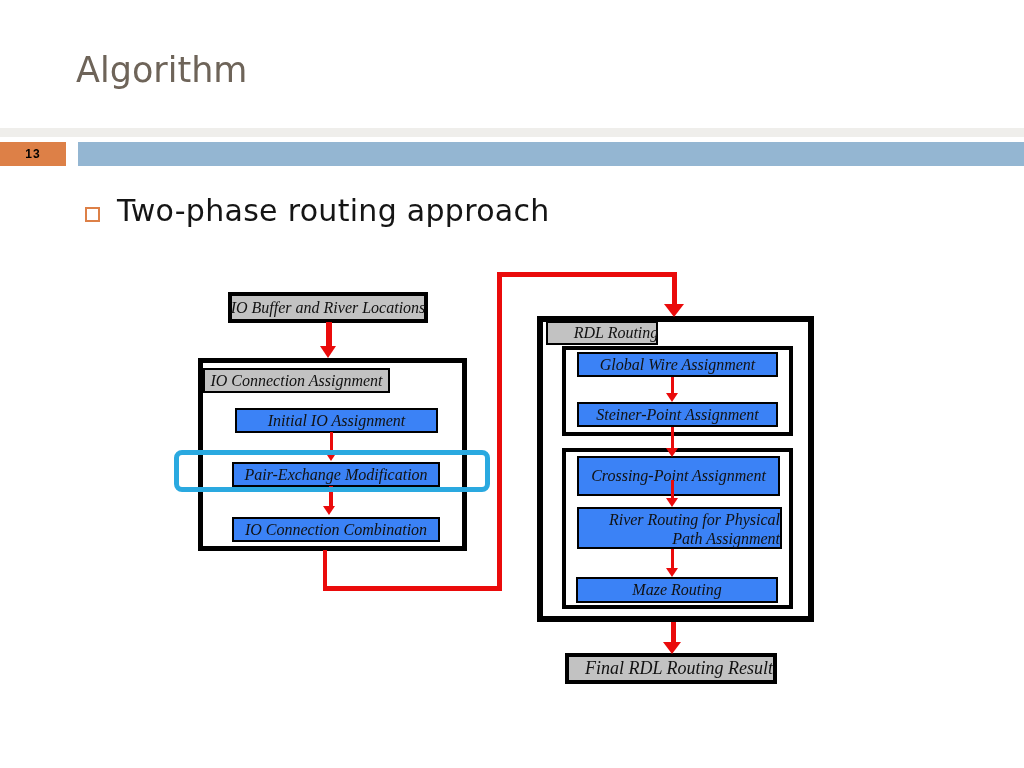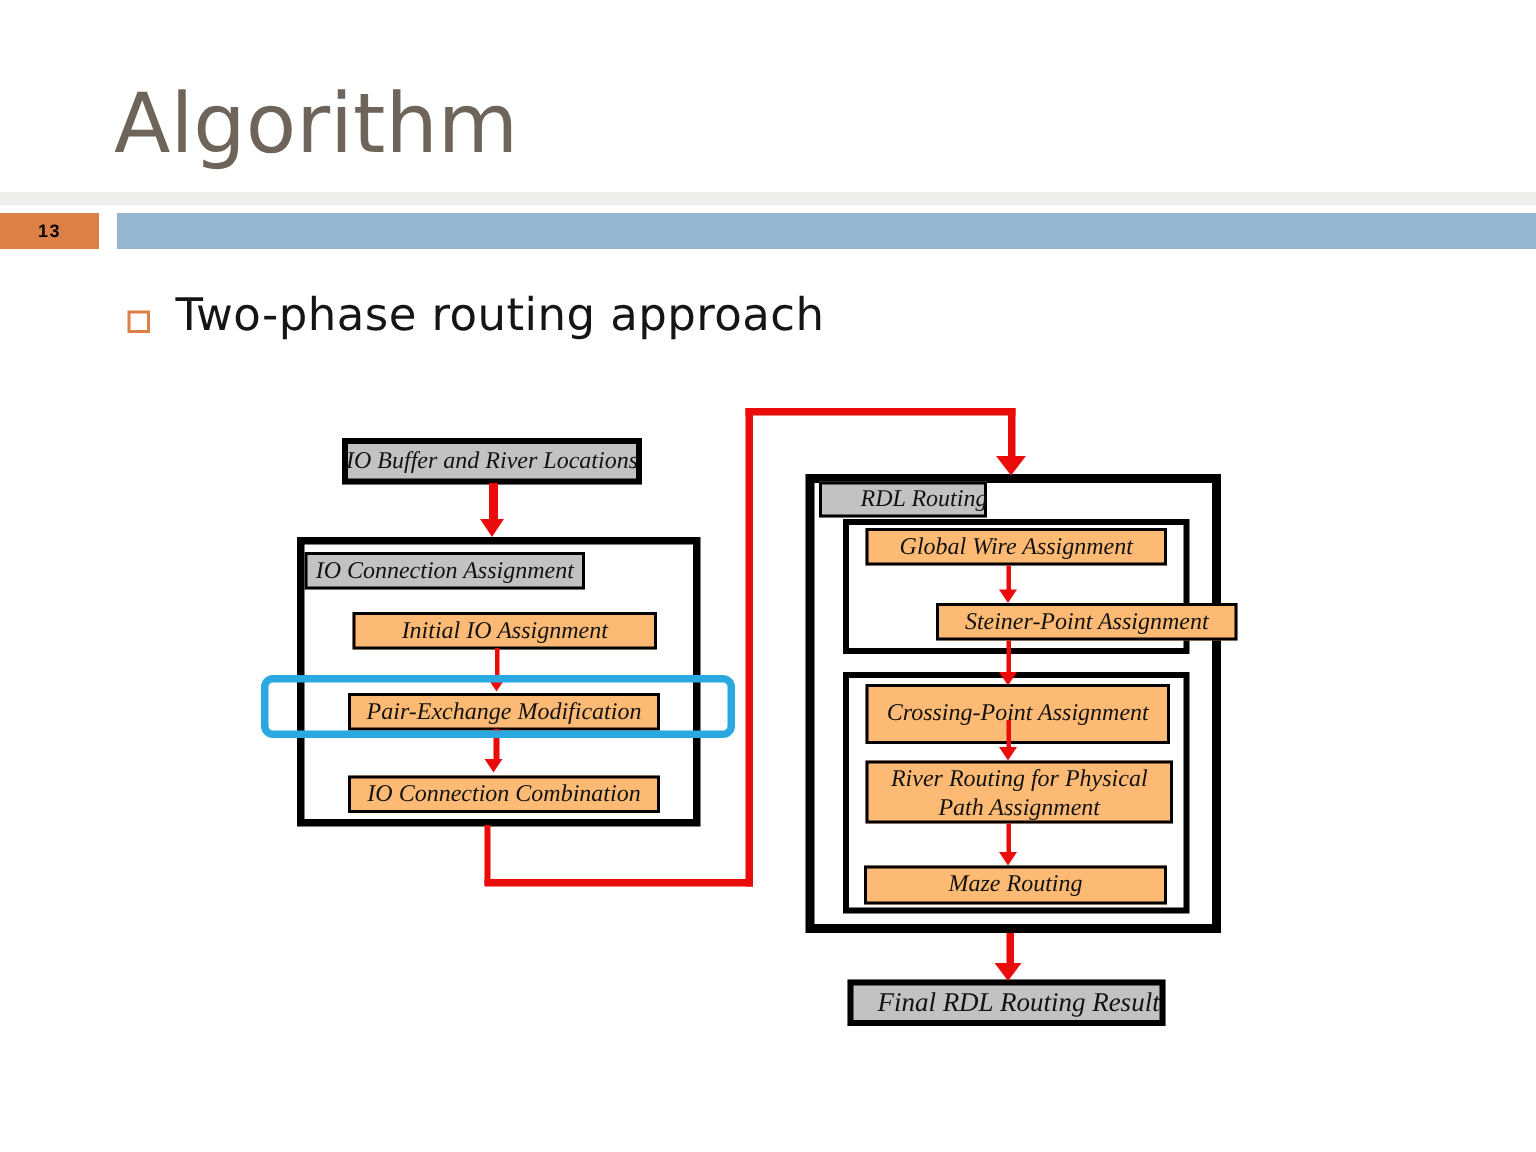--- a/index.html
+++ b/index.html
@@ -5,59 +5,59 @@
   * { margin:0; padding:0; box-sizing:border-box; }
   html,body { background:#ffffff; }
   #slide {
     position:relative; width:1024px; height:768px; background:#ffffff;
     overflow:hidden; font-family:"Liberation Sans", sans-serif;
   }
   
   .title {
     position:absolute; left:76px; top:50px;
     font-family:"DejaVu Sans","Liberation Sans",sans-serif;
-    font-size:55px; font-weight:400; color:#6E6459; letter-spacing:0px;
+    font-size:35px; font-weight:400; color:#6E6459; letter-spacing:0px;
   }
   .rule-band { position:absolute; left:0; top:128px; width:1024px; height:9px; background:#efeeeb; }
   .page-badge {
     position:absolute; left:0; top:142px; width:66px; height:24px; background:#DD8047;
     color:#000000; font-size:12px; font-weight:bold; letter-spacing:1px;
     display:flex; align-items:center; justify-content:center;
   }
   .blue-band { position:absolute; left:78px; top:142px; width:946px; height:24px; background:#94B6D2; }
   .bullet-square {
     position:absolute; left:85px; top:207px; width:15px; height:15px;
     border:2px solid #DD8047; background:#ffffff;
   }
   .bullet-text {
     position:absolute; left:117px; top:193px;
     font-family:"DejaVu Sans","Liberation Sans",sans-serif;
     font-size:30px; font-weight:400; color:#151515; letter-spacing:0.3px;
   }
   
   .fc, .fc * { font-family:"Liberation Serif","DejaVu Serif",serif; font-style:italic; color:#111; }
   .box {
-    position:absolute; background:#fdba74; border:2px solid #000;
+    position:absolute; background:#3b82f6; border:2px solid #000;
     display:flex; align-items:center; justify-content:center;
     font-size:16px; white-space:nowrap; z-index:3; text-align:center;
   }
   .gray  { background:#C2C2C2; }
   .thick { border-width:4px; }
   .container { position:absolute; background:#ffffff; border:5px solid #000; z-index:1; }
   .subcontainer { position:absolute; background:#ffffff; border:4px solid #000; z-index:2; }
   .rline { position:absolute; background:#EA0B0B; z-index:5; }
   .rhead { position:absolute; width:0; height:0; z-index:5;
            border-left:8px solid transparent; border-right:8px solid transparent;
            border-top:12px solid #EA0B0B; }
   .rhead.small { border-left-width:6px; border-right-width:6px; border-top-width:9px; }
   .highlight {
     position:absolute; left:174px; top:450px; width:316px; height:42px;
     border:5px solid #2AA9E0; border-radius:8px; background:transparent; z-index:6;
   }
-  .wrap2 { white-space:normal; line-height:19px; padding-top:1px; }
+  .wrap2 { white-space:normal; line-height:19px; padding-top:1px;text-align:right; }
 </style>
 </head>
 <body>
 
 <div id="slide">
 
   <div class="title">Algorithm</div>
   <div class="rule-band"></div>
   <div class="page-badge">13</div>
   <div class="blue-band"></div>
@@ -74,21 +74,21 @@
     <div class="box" style="left:235px; top:408px; width:203px; height:25px;">Initial IO Assignment</div>
     <div class="box" style="left:232px; top:462px; width:208px; height:25px;">Pair-Exchange Modification</div>
     <div class="box" style="left:232px; top:517px; width:208px; height:25px;">IO Connection Combination</div>
     <div class="highlight"></div>
 
     <div class="container" style="left:537px; top:316px; width:277px; height:306px; border-width:6px;"></div>
     <div class="box gray" style="left:546px; top:321px; width:112px; height:24px;padding-left:28px;">RDL Routing</div>
 
     <div class="subcontainer" style="left:562px; top:346px; width:231px; height:90px;"></div>
     <div class="box" style="left:577px; top:352px; width:201px; height:25px;">Global Wire Assignment</div>
-    <div class="box" style="left:577px; top:402px; width:201px; height:25px;margin-left:47px;">Steiner-Point Assignment</div>
+    <div class="box" style="left:577px; top:402px; width:201px; height:25px;">Steiner-Point Assignment</div>
 
     <div class="subcontainer" style="left:562px; top:448px; width:231px; height:161px;"></div>
     <div class="box" style="left:577px; top:456px; width:203px; height:40px;">Crossing-Point Assignment</div>
     <div class="box wrap2" style="left:577px; top:507px; width:205px; height:42px;">River Routing for Physical Path Assignment</div>
     <div class="box" style="left:576px; top:577px; width:202px; height:26px;">Maze Routing</div>
 
     <div class="box gray thick" style="left:565px; top:653px; width:212px; height:31px; font-size:18px;padding-left:16px;">Final RDL Routing Result</div>
 
     <div class="rline" style="left:326px; top:322px; width:6px; height:26px;"></div>
     <div class="rhead" style="left:320px; top:346px;"></div>

